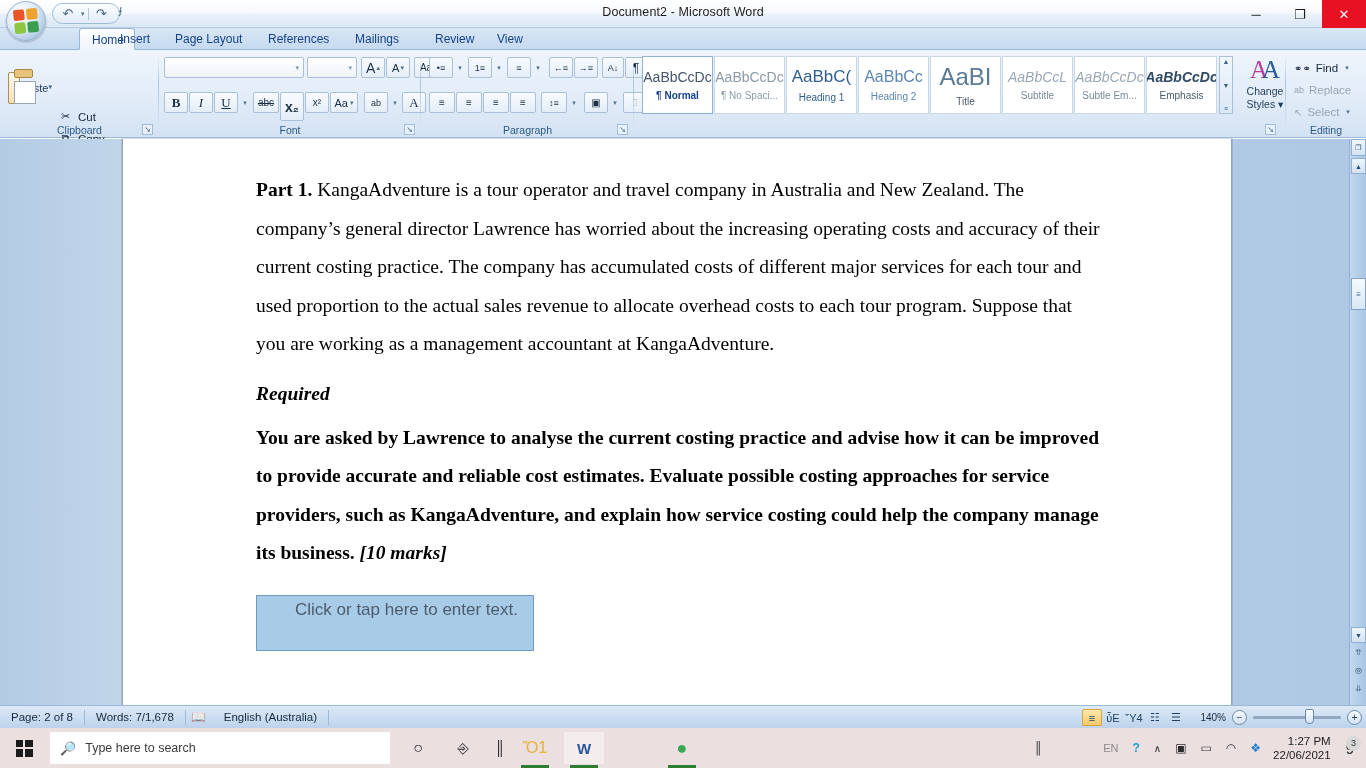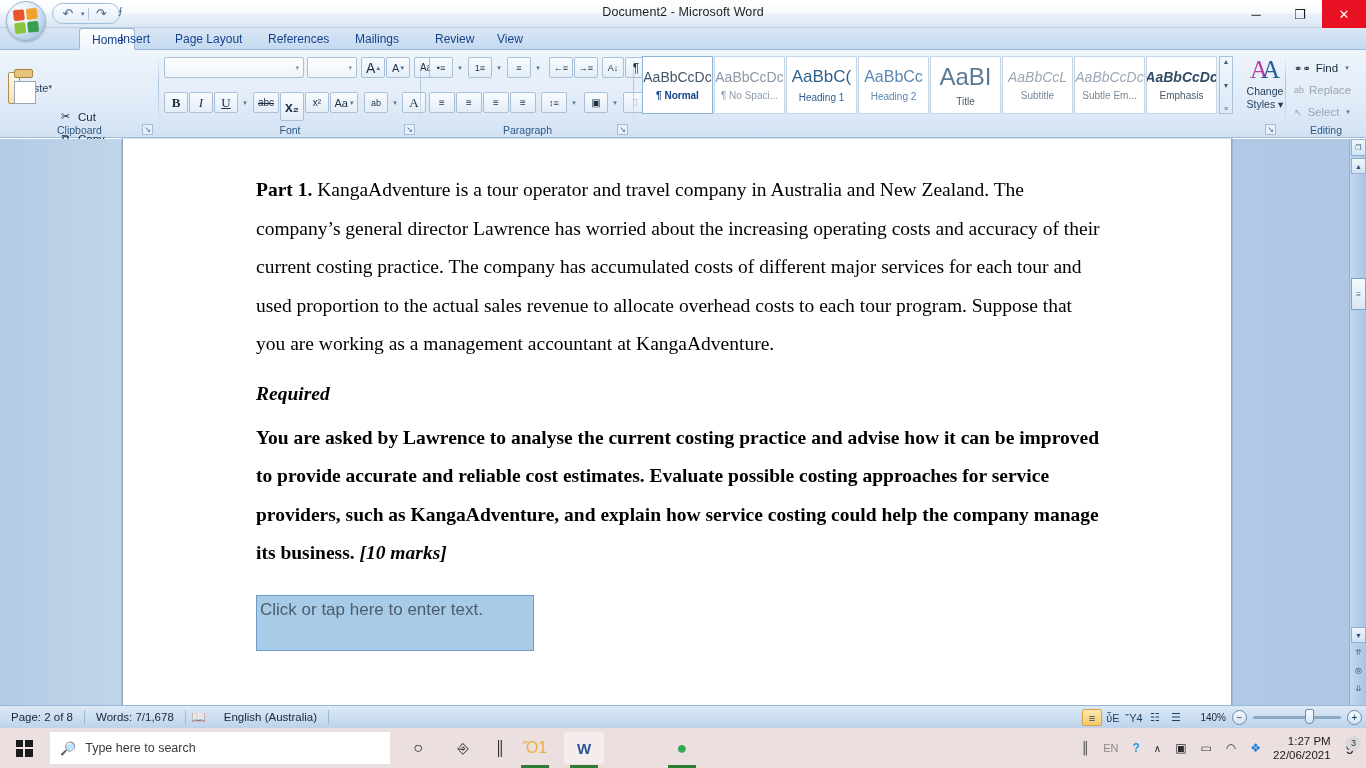--- a/index.html
+++ b/index.html
@@ -192,21 +192,21 @@
   .p1 { font-size:19.5px; line-height:38.5px; text-align:left; }
   .p1 b { font-weight:bold; }
   .req { font-size:19.5px; font-weight:bold; font-style:italic; margin-top:19px; }
   .p2 { font-size:19.5px; line-height:38.5px; font-weight:bold; margin-top:14px; }
   .p2 i { font-style:italic; }
   .cc {
     margin-top:22px; display:inline-block; width:278px; height:56px;
     background:#a8cbe8; border:1px solid #6f9cc4; padding:4px 3px;
   }
   .cc span {
-    font-family:"Liberation Sans", sans-serif; font-size:17px; color:#4d5c6b;
+    font-family:"Liberation Sans", sans-serif; font-size:17px; color:#4d5c6b;margin-left:35px;
   }
 
   
   .vscroll {
     position:absolute; right:0; top:139px; width:17px; height:566px;
     background: linear-gradient(to right,#c3d8ee,#a9c5e2);
     border-left:1px solid #93b2d2;
   }
   .vs-top-btn {
     position:absolute; left:1px; top:0; width:15px; height:17px;
@@ -616,21 +616,21 @@
     </div>
     <div class="tb-icon" style="left:398px;">○</div>
     <div class="tb-icon" style="left:443px; font-size:14px;">⎆</div>
     <div class="tb-icon" style="left:480px; font-size:14px;">║</div>
     <div class="tb-icon running" style="left:515px; color:#e8b23c;text-align:center;">Ὄ1</div>
     <div class="tb-icon active" style="left:564px; color:#2b579a; font-weight:bold; font-size:15px;">W</div>
     <div class="tb-icon running" style="left:662px; color:#34a853; font-size:18px;">●</div>
 
     <div class="tray">
       <div class="tray-item">║</div>
-      <div class="tray-item" style="color:#8a8a8a; font-size:11px;">EN</div>
+      <div class="tray-item" style="color:#8a8a8a; font-size:11px;margin-left:47px;">EN</div>
       <div class="tray-item" style="color:#1f9bd8; font-weight:bold;">?</div>
       <div class="tray-item" style="font-size:10px;">∧</div>
       <div class="tray-item">▣</div>
       <div class="tray-item">▭</div>
       <div class="tray-item">◠</div>
       <div class="tray-item" style="color:#1e7fd4;">❖</div>
       <div class="clock">
         <div>1:27 PM</div>
         <div>22/06/2021</div>
       </div>

